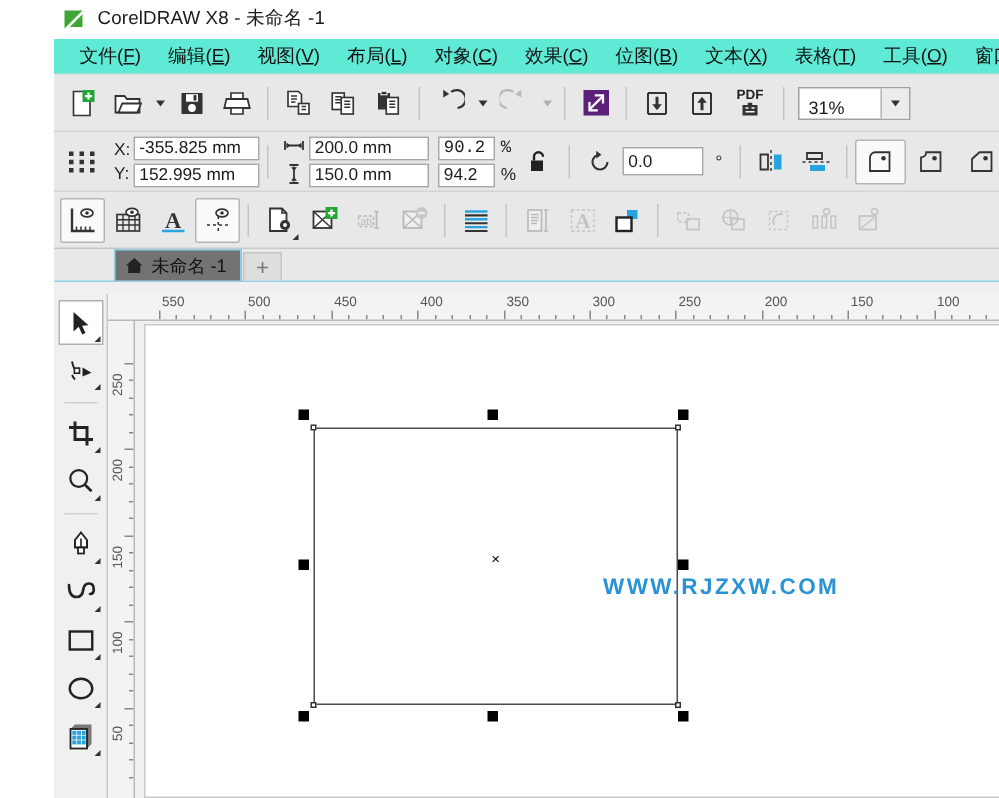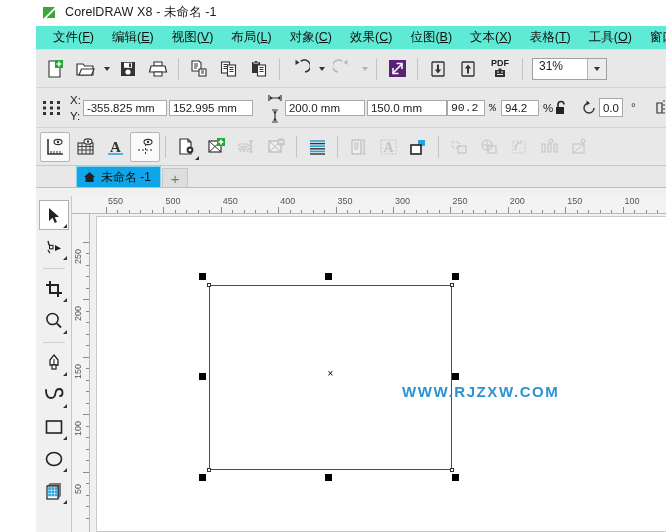--- a/index.html
+++ b/index.html
@@ -57,52 +57,52 @@
   }
   .caret-btn { width: 13px; height: 30px; display:flex; align-items:center; justify-content:center; }
   .caret-btn.disabled { opacity: .3; }
   .corner-tri {
     position: absolute; right: 1px; bottom: 1px; width: 0; height: 0;
     border-left: 4px solid transparent; border-bottom: 4px solid #333;
   }
 
   
   .zoom-combo {
-    display: flex; align-items: flex-start; height: 22px;
+    display: flex; align-items: flex-end; height: 22px;
     border: 1px solid #a0a0a0; background: #fff; margin-left: 4px;
   }
   .zoom-val { width: 54px; padding-left: 6px; font-size: 12px; color: #1a1a1a; }
   .zoom-arrow {
     width: 19px; height: 20px; background: #ececec; border-left: 1px solid #b4b4b4;
     display: flex; align-items: center; justify-content: center;
   }
 
   
   .pb-group { display: flex; align-items: center; }
   .xy-labels { display: flex; flex-direction: column; font-size: 11.5px; color: #222; margin: 0 2px 0 6px; line-height: 16px; }
-  .field-col { display: flex; flex-direction: row; gap: 2px; }
+  .field-col { display: flex; flex-direction: column; gap: 2px; }
   .field {
     border: 1px solid #a8a8a8; background: #fff; height: 16px;
     font-size: 11.5px; color: #1a1a1a; padding: 0 3px;
     display: flex; align-items: center; line-height: 14px;
   }
   .f-xy { width: 84px; }
   .f-size { width: 80px; }
   .f-pct { width: 38px; }
   .f-rot { width: 54px; height: 19px; color: #1a1a1a; }
   .pct-sign { font-size: 11.5px; color: #222; margin-left: 4px; width: 10px; }
   .icon-col { display: flex; flex-direction: column; gap: 3px; margin: 0 3px 0 5px; align-items: center; }
 
   
   .tabbar {
     height: 22px; background: #e8e8e8; display: flex; align-items: flex-end;
     padding-left: 40px; border-bottom: 1px solid #8fd0e8;
   }
   .doc-tab {
-    height: 21px; background: #0ea5e9; border: 1px solid #8fd0e8; border-bottom: none;
+    height: 21px; background: #737373; border: 1px solid #8fd0e8; border-bottom: none;
     display: flex; align-items: center; padding: 0 9px 0 6px; font-size: 12px; color: #111;
   }
   .tab-plus {
     width: 26px; height: 19px; background: #dedede; border: 1px solid #c6c6c6;
     border-bottom: none; display: flex; align-items: center; justify-content: center;
     color: #777; font-size: 15px; margin-left: 1px;
   }
 
   
   .ruler-h {

